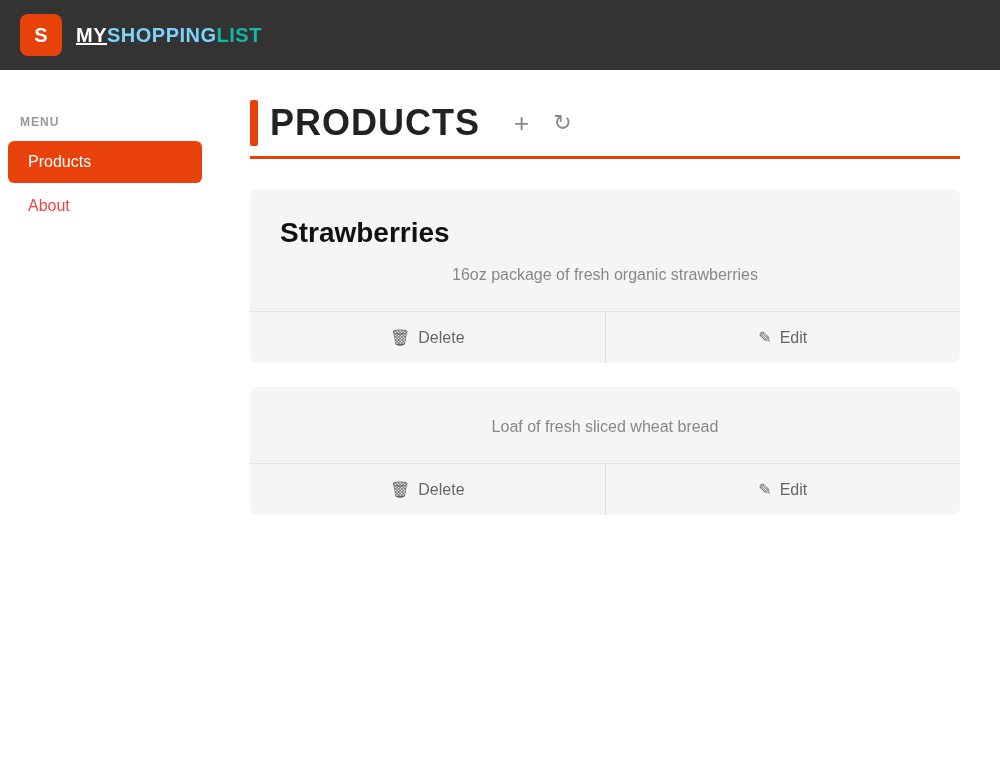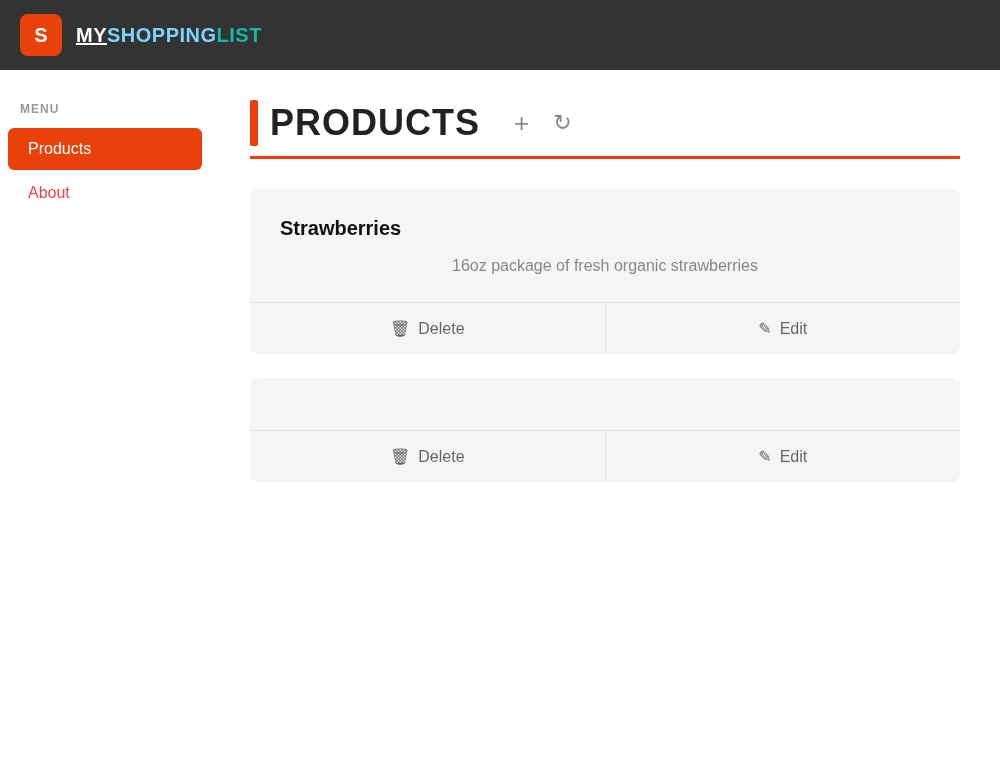--- a/index.html
+++ b/index.html
@@ -60,21 +60,21 @@
 
     
     .layout {
       display: flex;
       min-height: calc(772px - 70px);
     }
 
     
     .sidebar {
       width: 210px;
-      padding: 32px 0 0 0;
+      padding: 45px 0 0 0;
       flex-shrink: 0;
     }
 
     .sidebar-menu-label {
       color: #999999;
       font-size: 12px;
       font-weight: 600;
       letter-spacing: 1px;
       padding: 0 20px;
       margin-bottom: 12px;
@@ -171,21 +171,21 @@
       border-radius: 8px;
       margin-bottom: 24px;
       overflow: hidden;
     }
 
     .product-card-body {
       padding: 28px 30px 24px 30px;
     }
 
     .product-name {
-      font-size: 20px;
+      font-size: 28px;
       font-weight: 600;
       color: #111111;
       margin-bottom: 14px;
     }
 
     .product-description {
       font-size: 16px;
       color: #888888;
       line-height: 1.5;
       text-align: center;
@@ -275,20 +275,21 @@
         </button>
         <button class="btn-edit">
           <span class="icon-edit">✎</span>
           <span>Edit</span>
         </button>
       </div>
     </div>
 
     <div class="product-card">
       <div class="product-card-body">
+        <div class="product-description">Loaf of fresh sliced wheat bread</div>
       </div>
       <div class="product-card-actions">
         <button class="btn-delete">
           <span class="icon-trash">🗑</span>
           <span>Delete</span>
         </button>
         <button class="btn-edit">
           <span class="icon-edit">✎</span>
           <span>Edit</span>
         </button>

